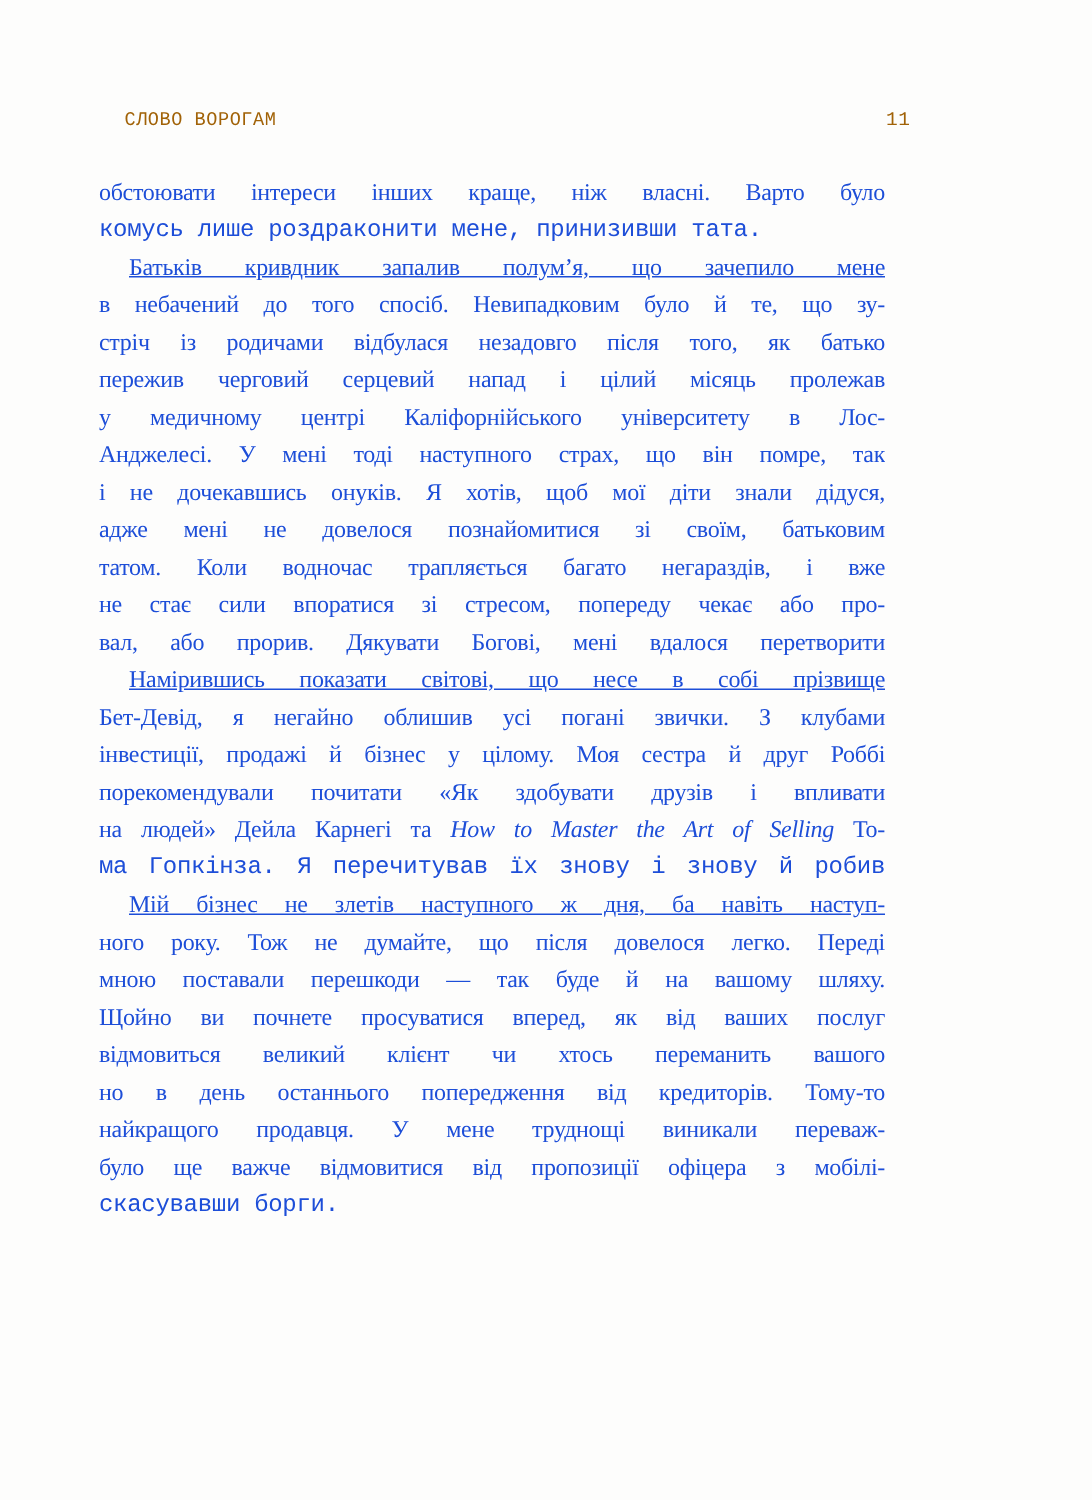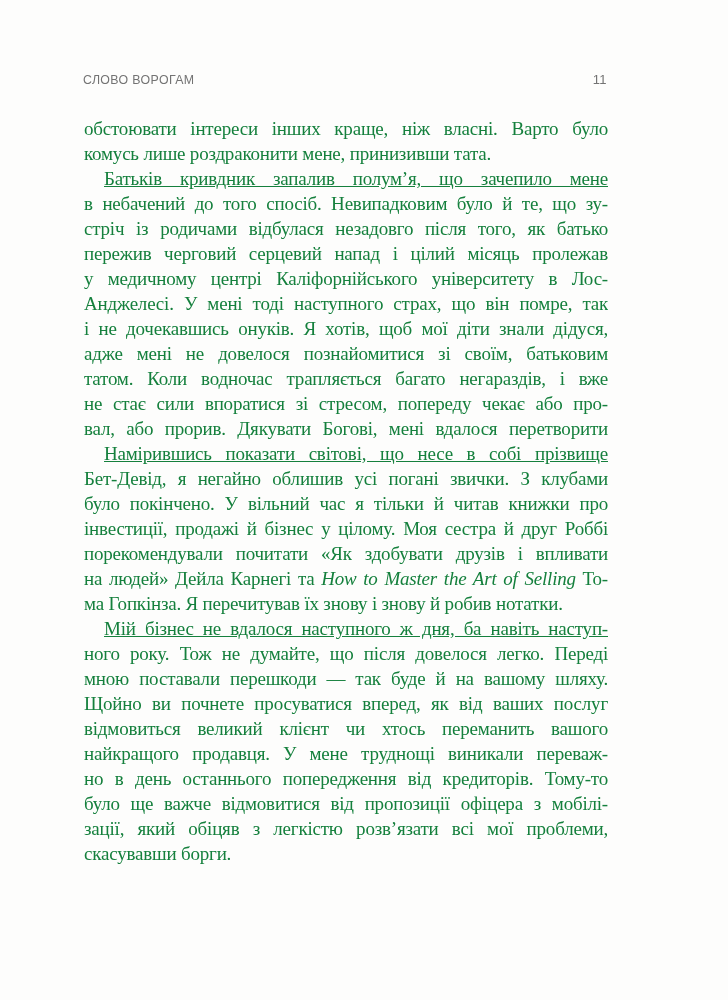--- a/index.html
+++ b/index.html
@@ -11,44 +11,44 @@
     overflow: hidden;
   }
   .page {
     position: absolute; inset: 0;
     background: #fdfdfc;
   }
   .running-header {
     position: absolute;
     left: 83px; top: 72px; width: 524px;
     display: flex; justify-content: space-between; align-items: baseline;
-    font-family: Liberation Sans, sans-serif;
+    font-family: Liberation Mono, monospace;
     font-size: 13px;
-    color: #737373;
+    color: #a16207;
     letter-spacing: 0.4px;
   }
   .running-title { transform-origin: left center; transform: scaleX(0.95); }
   .page-number { }
   .body-text {
     position: absolute;
-    left: 84px; top: 116px; width: 524px;
-    font-size: 19px;
+    left: 66px; top: 116px; width: 524px;
+    font-size: 16px;
     line-height: 25px;
-    color: #15803d;
+    color: #1d4ed8;
     letter-spacing: -0.2px;
   }
   .paragraph { }
   .line {
     height: 25px;
     overflow: hidden;
     text-align: justify;
     text-align-last: justify;
     white-space: normal;
   }
-  .line.last { text-align-last: left; }
+  .line.last { text-align-last: left; font-family: Liberation Mono, monospace; }
   .line.indent { padding-left: 20px; text-decoration: underline; }
   .italic { font-style: italic; }
 </style>
 </head>
 <body>
 
 <div class="page">
   <div class="running-header">
     <span class="running-title">СЛОВО ВОРОГАМ</span>
     <span class="page-number">11</span>
@@ -67,32 +67,30 @@
         <div class="line">Анджелесі. У мені тоді наступного страх, що він помре, так</div>
         <div class="line">і не дочекавшись онуків. Я хотів, щоб мої діти знали дідуся,</div>
         <div class="line">адже мені не довелося познайомитися зі своїм, батьковим</div>
         <div class="line">татом. Коли водночас трапляється багато негараздів, і вже</div>
         <div class="line">не стає сили впоратися зі стресом, попереду чекає або про-</div>
         <div class="line">вал, або прорив. Дякувати Богові, мені вдалося перетворити</div>
       </div>
       <div class="paragraph">
         <div class="line indent">Намірившись показати світові, що несе в собі прізвище</div>
         <div class="line">Бет-Девід, я негайно облишив усі погані звички. З клубами</div>
-        <div class="line">було покінчено. У вільний час я тільки й читав книжки про</div>
         <div class="line">інвестиції, продажі й бізнес у цілому. Моя сестра й друг Роббі</div>
         <div class="line">порекомендували почитати «Як здобувати друзів і впливати</div>
         <div class="line"><span>на людей» Дейла Карнегі та </span><span class="italic">How to Master the Art of Selling</span><span> То-</span></div>
         <div class="line last">ма Гопкінза. Я перечитував їх знову і знову й робив нотатки.</div>
       </div>
       <div class="paragraph">
-        <div class="line indent">Мій бізнес не вдалося наступного ж дня, ба навіть наступ-</div>
+        <div class="line indent">Мій бізнес не злетів наступного ж дня, ба навіть наступ-</div>
         <div class="line">ного року. Тож не думайте, що після довелося легко. Переді</div>
         <div class="line">мною поставали перешкоди — так буде й на вашому шляху.</div>
         <div class="line">Щойно ви почнете просуватися вперед, як від ваших послуг</div>
         <div class="line">відмовиться великий клієнт чи хтось переманить вашого</div>
+        <div class="line">но в день останнього попередження від кредиторів. Тому-то</div>
         <div class="line">найкращого продавця. У мене труднощі виникали переваж-</div>
-        <div class="line">но в день останнього попередження від кредиторів. Тому-то</div>
         <div class="line">було ще важче відмовитися від пропозиції офіцера з мобілі-</div>
-        <div class="line">зації, який обіцяв з легкістю розв’язати всі мої проблеми,</div>
         <div class="line last">скасувавши борги.</div>
       </div>
     </div>
 </div>
 
 </body></html>

